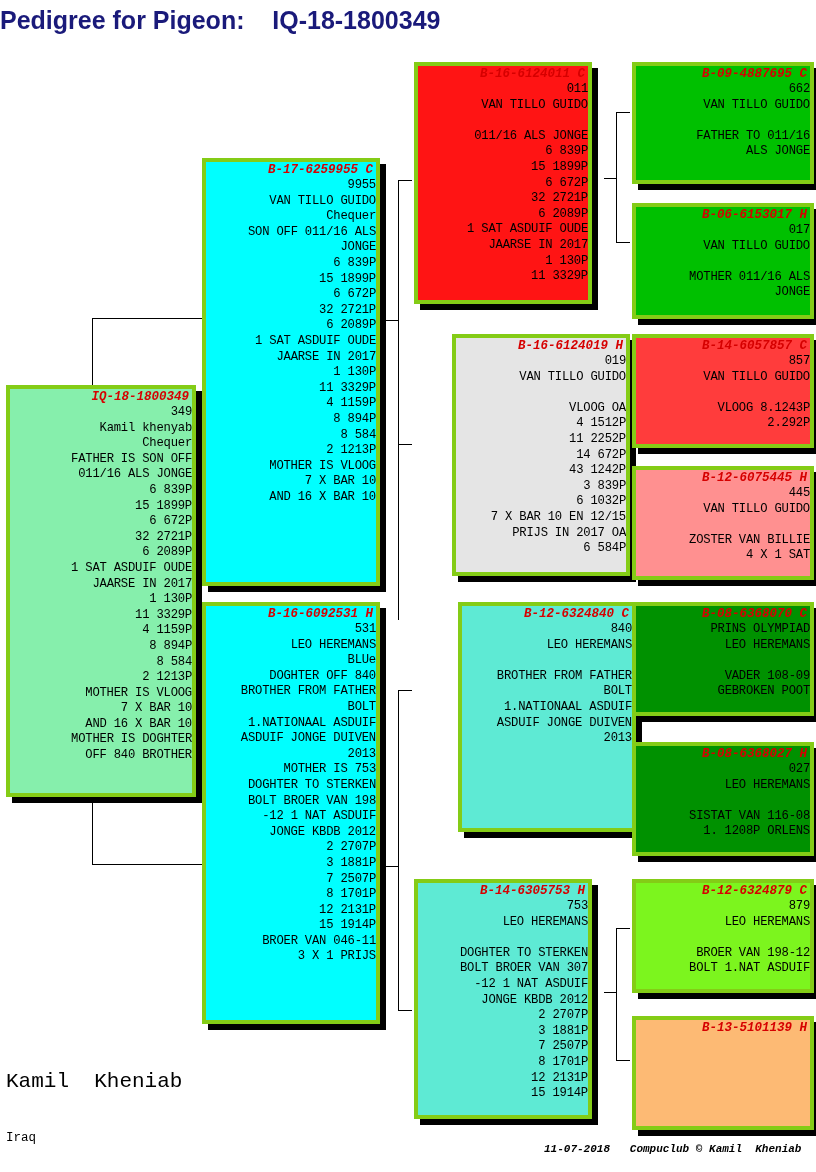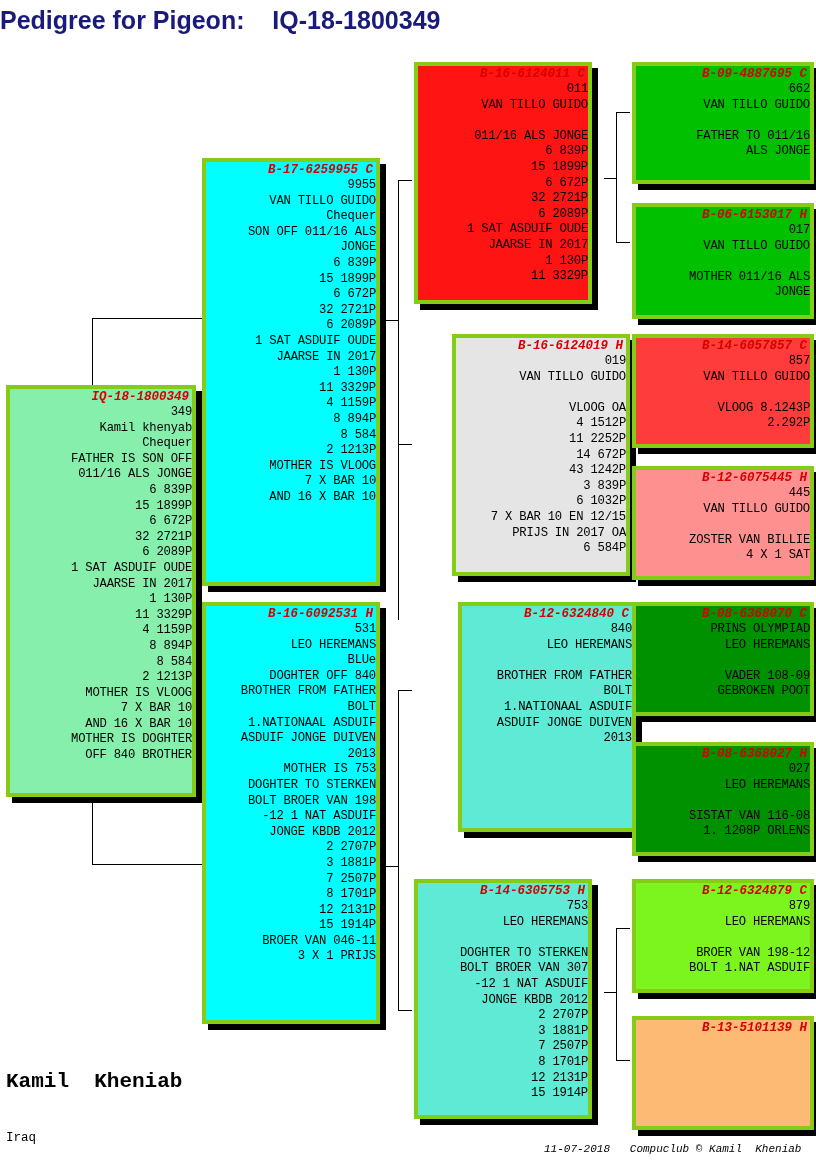--- a/index.html
+++ b/index.html
@@ -37,28 +37,28 @@
   .hdr-ongreen{color:#e00000;}
 
   
   .ln{position:absolute;background:#000;}
   .lnh{height:1px;}
   .lnv{width:1px;}
 
   
   #owner-block{position:absolute;left:6px;top:1033px;white-space:pre;}
   #owner-name{
-    font-size:21px;font-weight:bold;color:#000;
+    font-size:21px;font-weight:normal;color:#000;
     font-family:"Liberation Mono","DejaVu Sans Mono",monospace;
     line-height:26px;white-space:pre;
   }
   #owner-block .line{font-size:12.5px;line-height:15.5px;color:#000;white-space:pre;}
   #credit{
     position:absolute;left:544px;top:1143px;
-    font-size:11px;font-style:italic;font-weight:normal;color:#000;white-space:pre;
+    font-size:11px;font-style:italic;font-weight:bold;color:#000;white-space:pre;
   }
 </style>
 </head>
 <body>
 
 <div id="page-title">Pedigree for Pigeon:    IQ-18-1800349</div>
 
 <div>
 
   <div class="ln lnv" style="left:92px;top:318px;height:546px;"></div>

